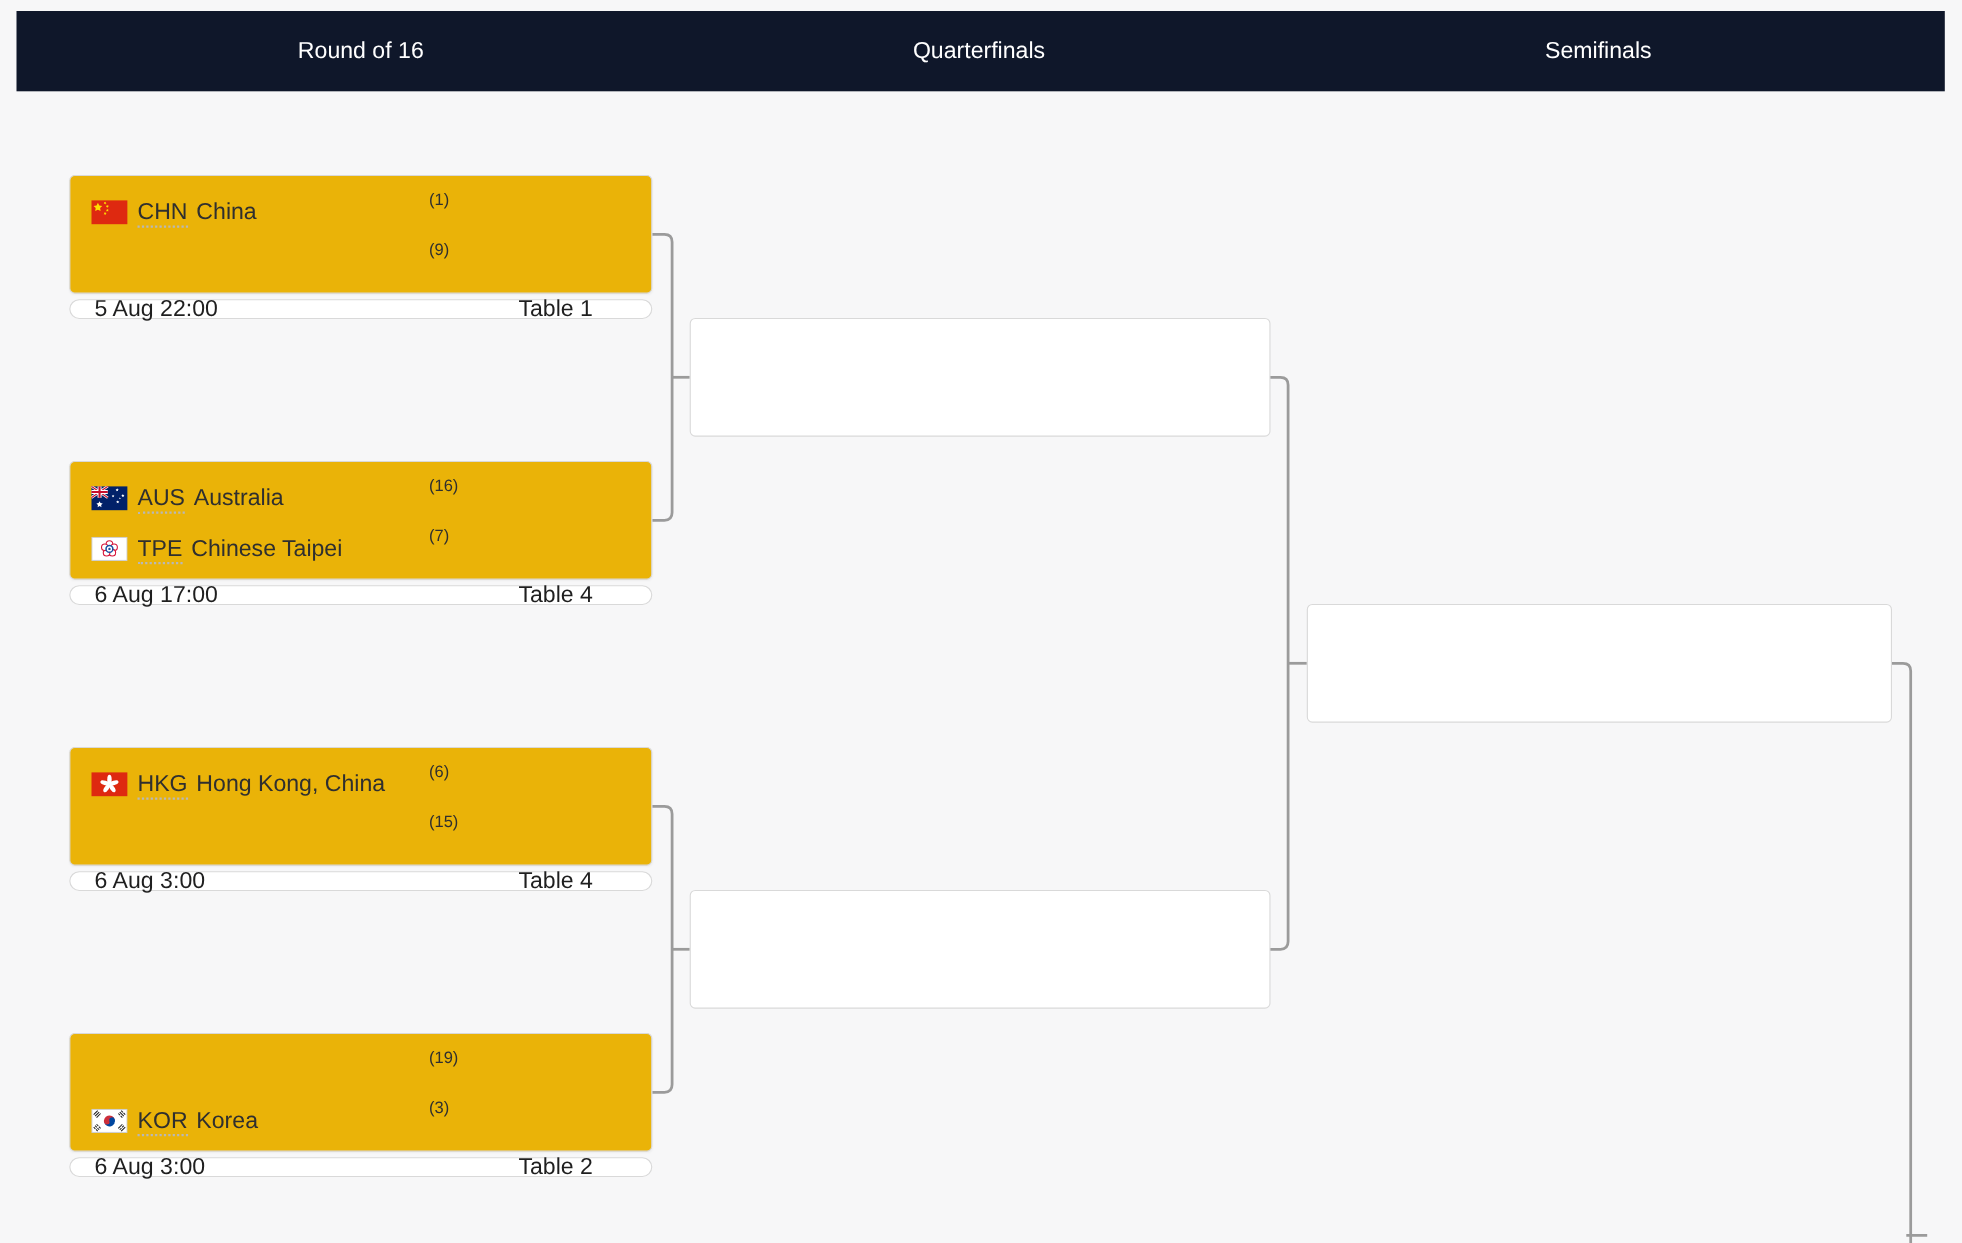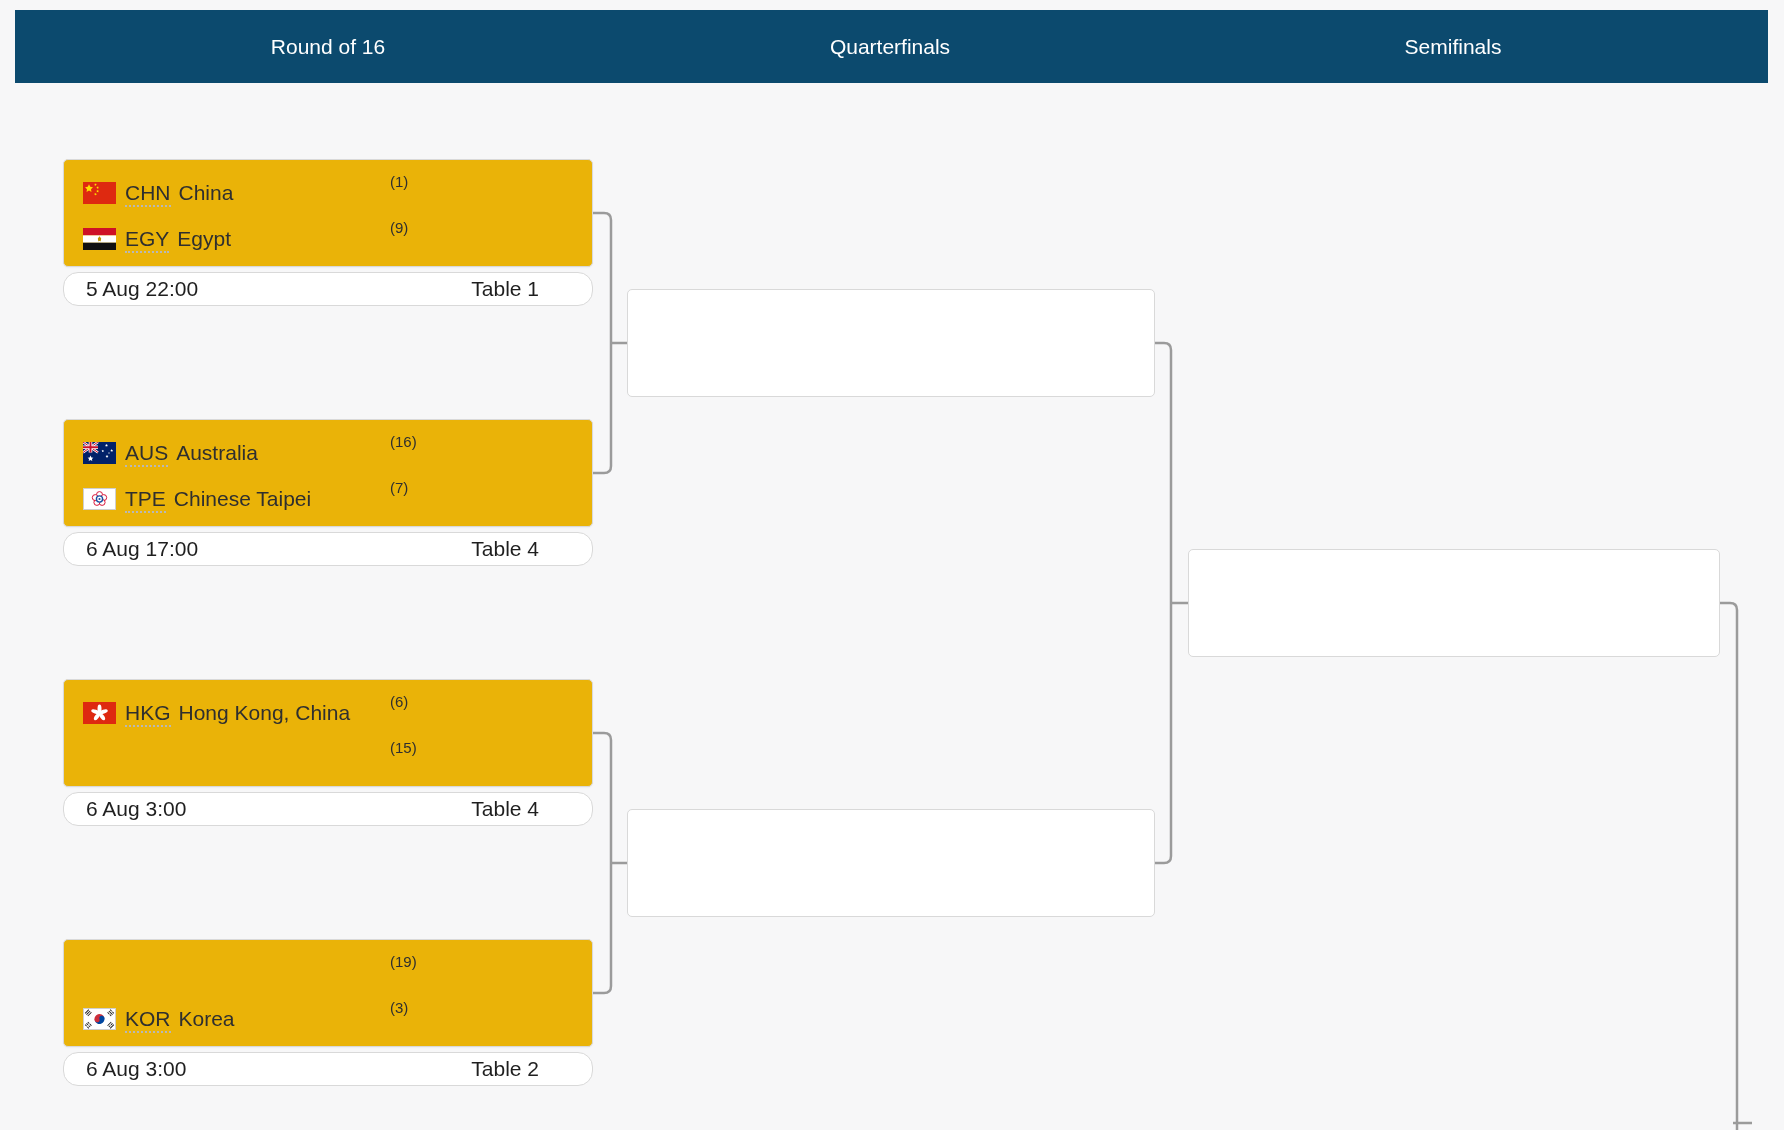--- a/index.html
+++ b/index.html
@@ -5,21 +5,21 @@
   html,body{margin:0;padding:0;}
   body{
     width:1784px;height:1130px;position:relative;overflow:hidden;
     background:#f7f7f8;
     font-family:"Liberation Sans","DejaVu Sans",sans-serif;
     color:#2f2f2f;
   }
   
   .round-header{
     position:absolute;left:15px;top:10px;width:1753px;height:73px;
-    background:#0c4a6e;
+    background:#0f172a;
   }
   .round-label{
     position:absolute;top:0;height:73px;line-height:73px;
     text-align:center;color:#ffffff;font-size:21px;
   }
   .round-label.r16{left:48px;width:530px;}
   .round-label.qf{left:612px;width:526px;}
   .round-label.sf{left:1173px;width:530px;}
   
   .connector-layer{position:absolute;left:0;top:0;pointer-events:none;}
@@ -42,21 +42,21 @@
     text-decoration:none;font-style:normal;
     border-bottom:2px dotted #b8b8b8;padding-bottom:1px;cursor:help;
   }
   .team-name{margin-left:8px;}
   .seed{
     position:absolute;left:326px;font-size:15px;color:#2f2f2f;width:50px;
   }
   .seed.first{top:13px;}
   .seed.second{top:59px;}
   .match-footer{
-    position:absolute;left:0;right:0;top:113px;height:34px;
+    position:absolute;left:0;right:0;top:113px;height:18px;
     background:#ffffff;border:1px solid #d9d9d9;border-radius:15px;
     display:flex;align-items:center;justify-content:space-between;
     padding:0 53px 0 22px;box-sizing:border-box;
     font-size:21px;color:#1f1f1f;
   }
   
   .empty-box{
     position:absolute;height:106px;
     background:#ffffff;border:1px solid #d9d9d9;border-radius:5px;
   }
@@ -107,29 +107,20 @@
         <rect width="33" height="22" fill="#de2910"></rect>
         <use href="#star5" fill="#ffde00" transform="translate(6,6.5) scale(4.2)"></use>
         <use href="#star5" fill="#ffde00" transform="translate(12.5,2.6) scale(1.4) rotate(23)"></use>
         <use href="#star5" fill="#ffde00" transform="translate(14.6,5.6) scale(1.4) rotate(46)"></use>
         <use href="#star5" fill="#ffde00" transform="translate(14.6,9.2) scale(1.4) rotate(70)"></use>
         <use href="#star5" fill="#ffde00" transform="translate(12.5,12.2) scale(1.4) rotate(23)"></use>
       </svg>
       <span class="team-line"><abbr class="team-code">CHN</abbr><span class="team-name">China</span></span>
     </div>
     <span class="seed first">(1)</span>
-    <div class="team-row second">
-      <svg class="flag" viewBox="0 0 33 22">
-        <rect width="33" height="7.4" fill="#ce1126"></rect>
-        <rect y="7.4" width="33" height="7.3" fill="#ffffff"></rect>
-        <rect y="14.7" width="33" height="7.3" fill="#111111"></rect>
-        <path fill="#c09300" d="M16.5,8.3 L18.2,10.6 L17.6,13.5 L16.5,12.8 L15.4,13.5 L14.8,10.6 Z"></path>
-      </svg>
-      <span class="team-line"><abbr class="team-code">EGY</abbr><span class="team-name">Egypt</span></span>
-    </div>
     <span class="seed second">(9)</span>
   </div>
   <div class="match-footer">
     <span>5 Aug 22:00</span>
     <span>Table 1</span>
   </div>
 </div>
 
 <div class="match m2">
   <div class="teams-box">

